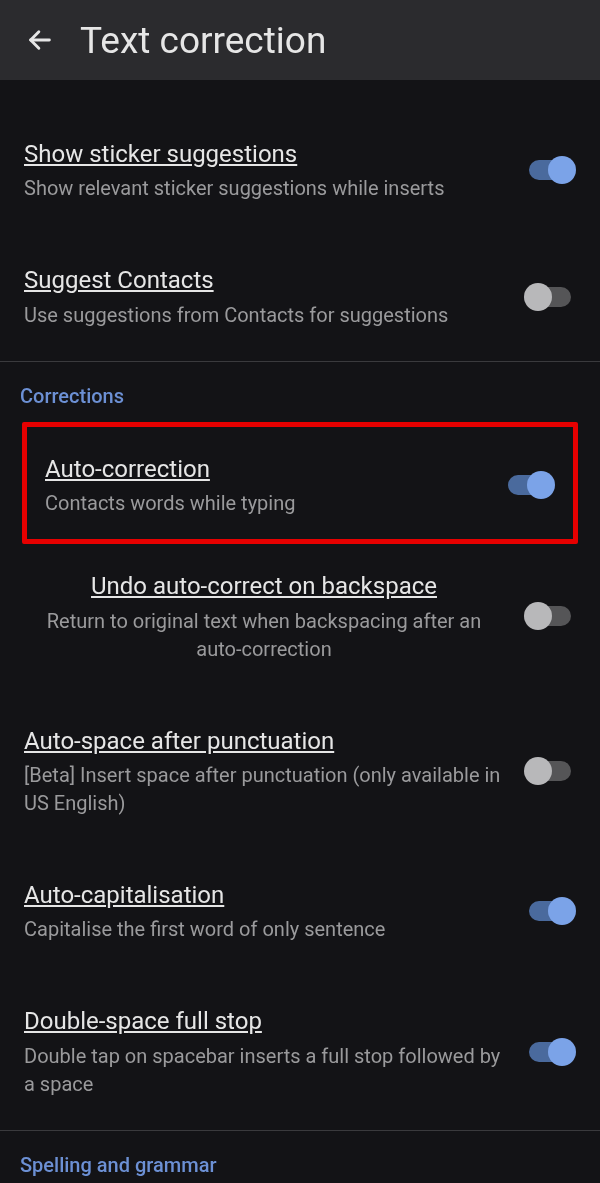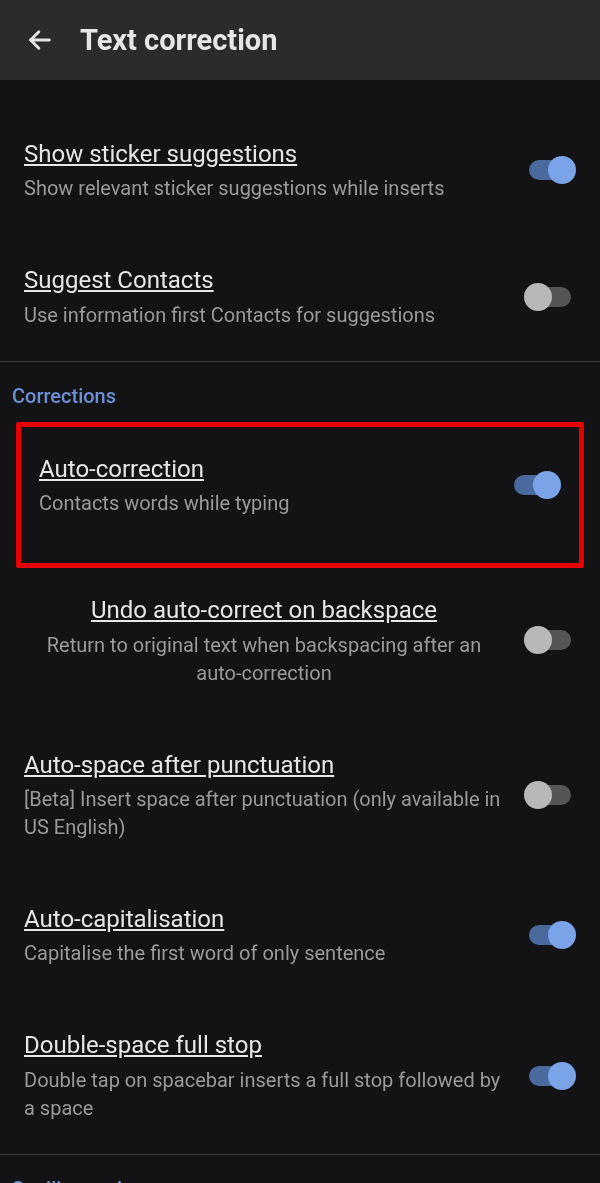--- a/index.html
+++ b/index.html
@@ -33,22 +33,22 @@
     .back-icon svg {
       width: 28px;
       height: 28px;
       stroke: #e6e6e6;
       fill: none;
       stroke-width: 2.5;
       stroke-linecap: round;
       stroke-linejoin: round;
     }
     .header-title {
-      font-size: 29px;
-      font-weight: 700;
+      font-size: 37px;
+      font-weight: 400;
       color: #e6e6e6;
       text-align: right;
     }
     .content {
       padding-top: 40px;
     }
     .setting-row {
       display: flex;
       align-items: center;
       padding: 18px 24px;
@@ -104,32 +104,33 @@
     }
     .toggle.off .toggle-thumb {
       background: #b8b8ba;
       left: 0;
     }
     .section-header {
       color: #6c90d4;
       font-size: 20px;
       font-weight: 500;
       padding: 22px 24px 10px 12px;
+      margin-left: 8px;
     }
     .divider {
       height: 1px;
       background: #3a3a3d;
       margin: 14px 0 0 0;
     }
     .highlighted {
       border: 5px solid #e60000;
       border-radius: 2px;
-      margin: 4px 16px;
+      margin: 4px 22px;
       padding-top: 8px;
-      padding-bottom: 28px;
+      padding-bottom: 4px;
     }
     .gap-top {
       margin-top: 26px;
     }
   </style>
 </head>
 <body>
 
 <div class="header">
   <span class="back-icon">
@@ -150,21 +151,21 @@
     </div>
     <div class="toggle on">
       <div class="toggle-track"></div>
         <div class="toggle-thumb"></div>
     </div>
   </div>
 
   <div class="setting-row gap-top">
     <div class="setting-text">
       <div class="setting-title">Suggest Contacts</div>
-      <div class="setting-subtitle">Use information first Contacts for suggestions</div>
+      <div class="setting-subtitle">Use suggestions from Contacts for suggestions</div>
     </div>
     <div class="toggle off">
       <div class="toggle-track"></div>
         <div class="toggle-thumb"></div>
     </div>
   </div>
 
   <div class="divider"></div>
 
   <div class="section-header">Corrections</div>

